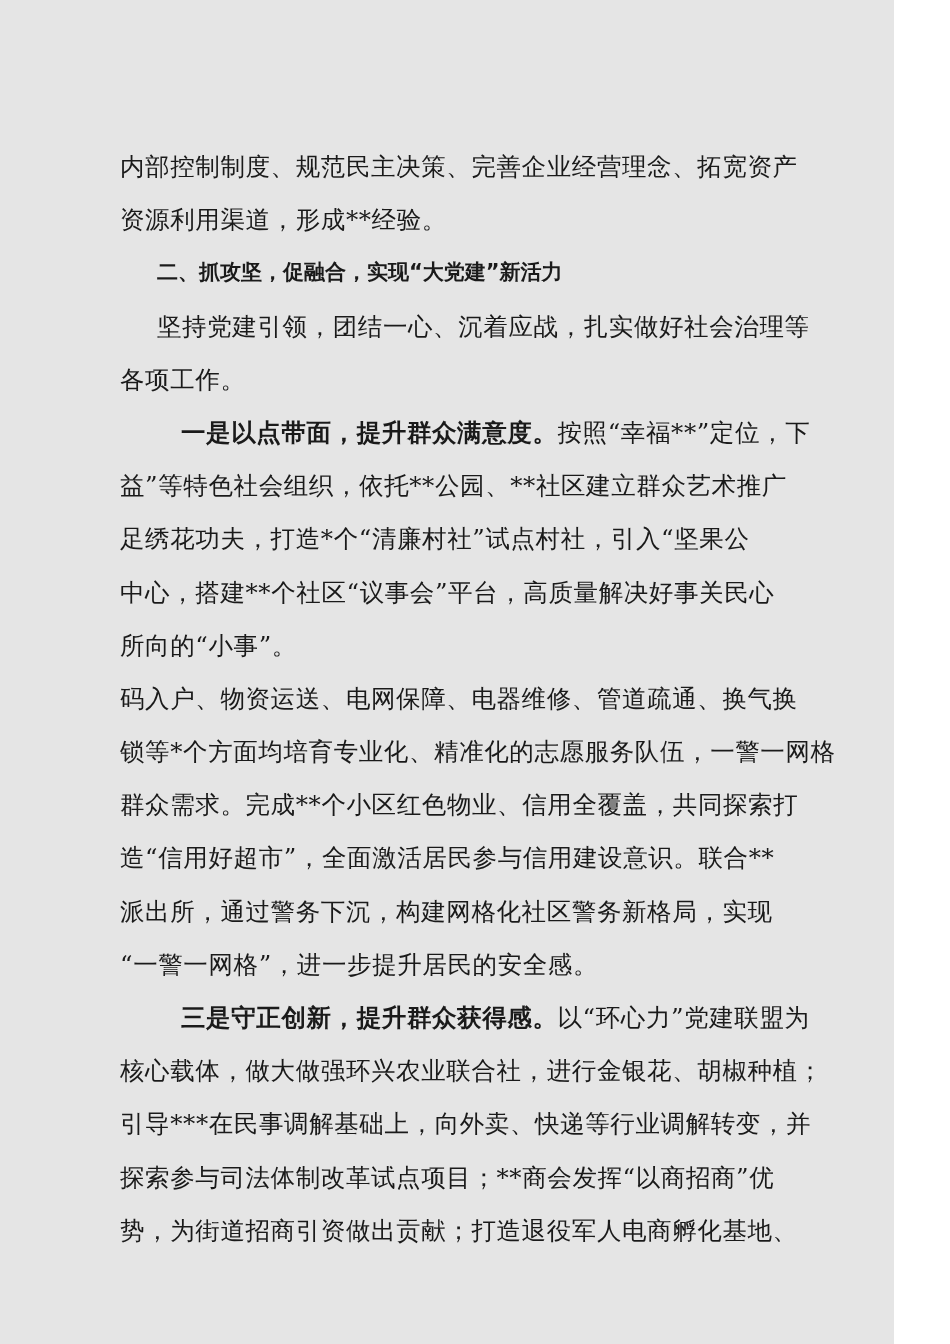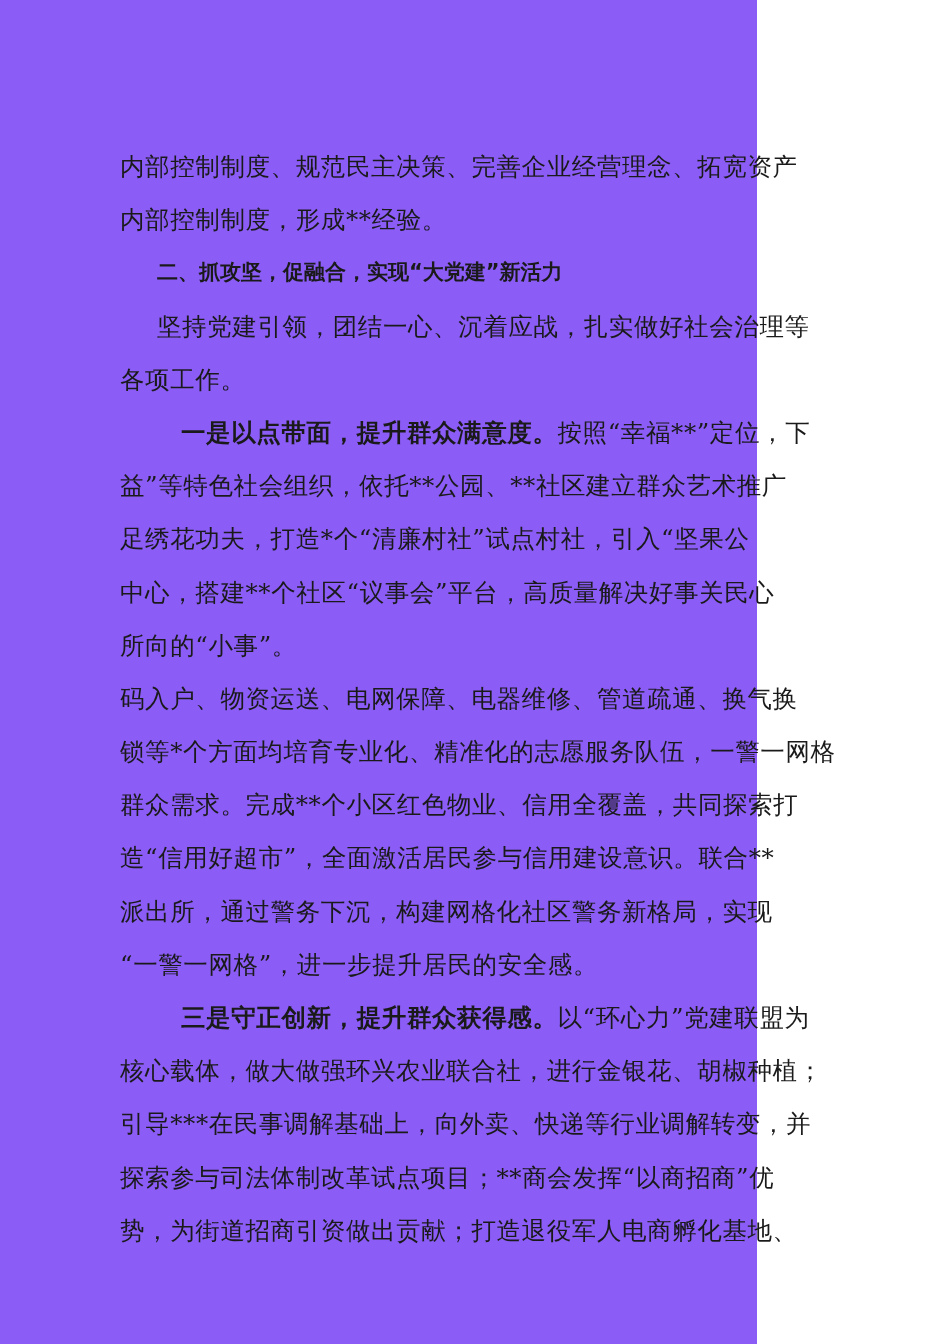--- a/index.html
+++ b/index.html
@@ -12,23 +12,23 @@
       height: 1344px;
       position: relative;
       overflow: hidden;
       font-family: "DejaVu Serif", "Liberation Serif", serif;
       color: #1a1a1a;
     }
     .page {
       position: absolute;
       left: 0;
       top: 0;
-      width: 757px;
+      width: 894px;
       height: 1344px;
-      background: #8b5cf6;
+      background: #e5e5e5;
       text-decoration: underline;
     }
     .content {
       position: absolute;
       left: 120px;
       top: 140px;
       width: 710px;
     }
     .line {
       height: 53.2px;
@@ -52,21 +52,21 @@
     }
   </style>
 </head>
 <body>
 
 <div class="page">
   <div class="content">
 
     <div>
       <div class="line">内部控制制度、规范民主决策、完善企业经营理念、拓宽资产</div>
-      <div class="line">内部控制制度，形成**经验。</div>
+      <div class="line">资源利用渠道，形成**经验。</div>
     </div>
 
     <div class="line indent heading">二、抓攻坚，促融合，实现“大党建”新活力</div>
 
     <div>
       <div class="line indent">坚持党建引领，团结一心、沉着应战，扎实做好社会治理等</div>
       <div class="line">各项工作。</div>
     </div>
 
     <div>

